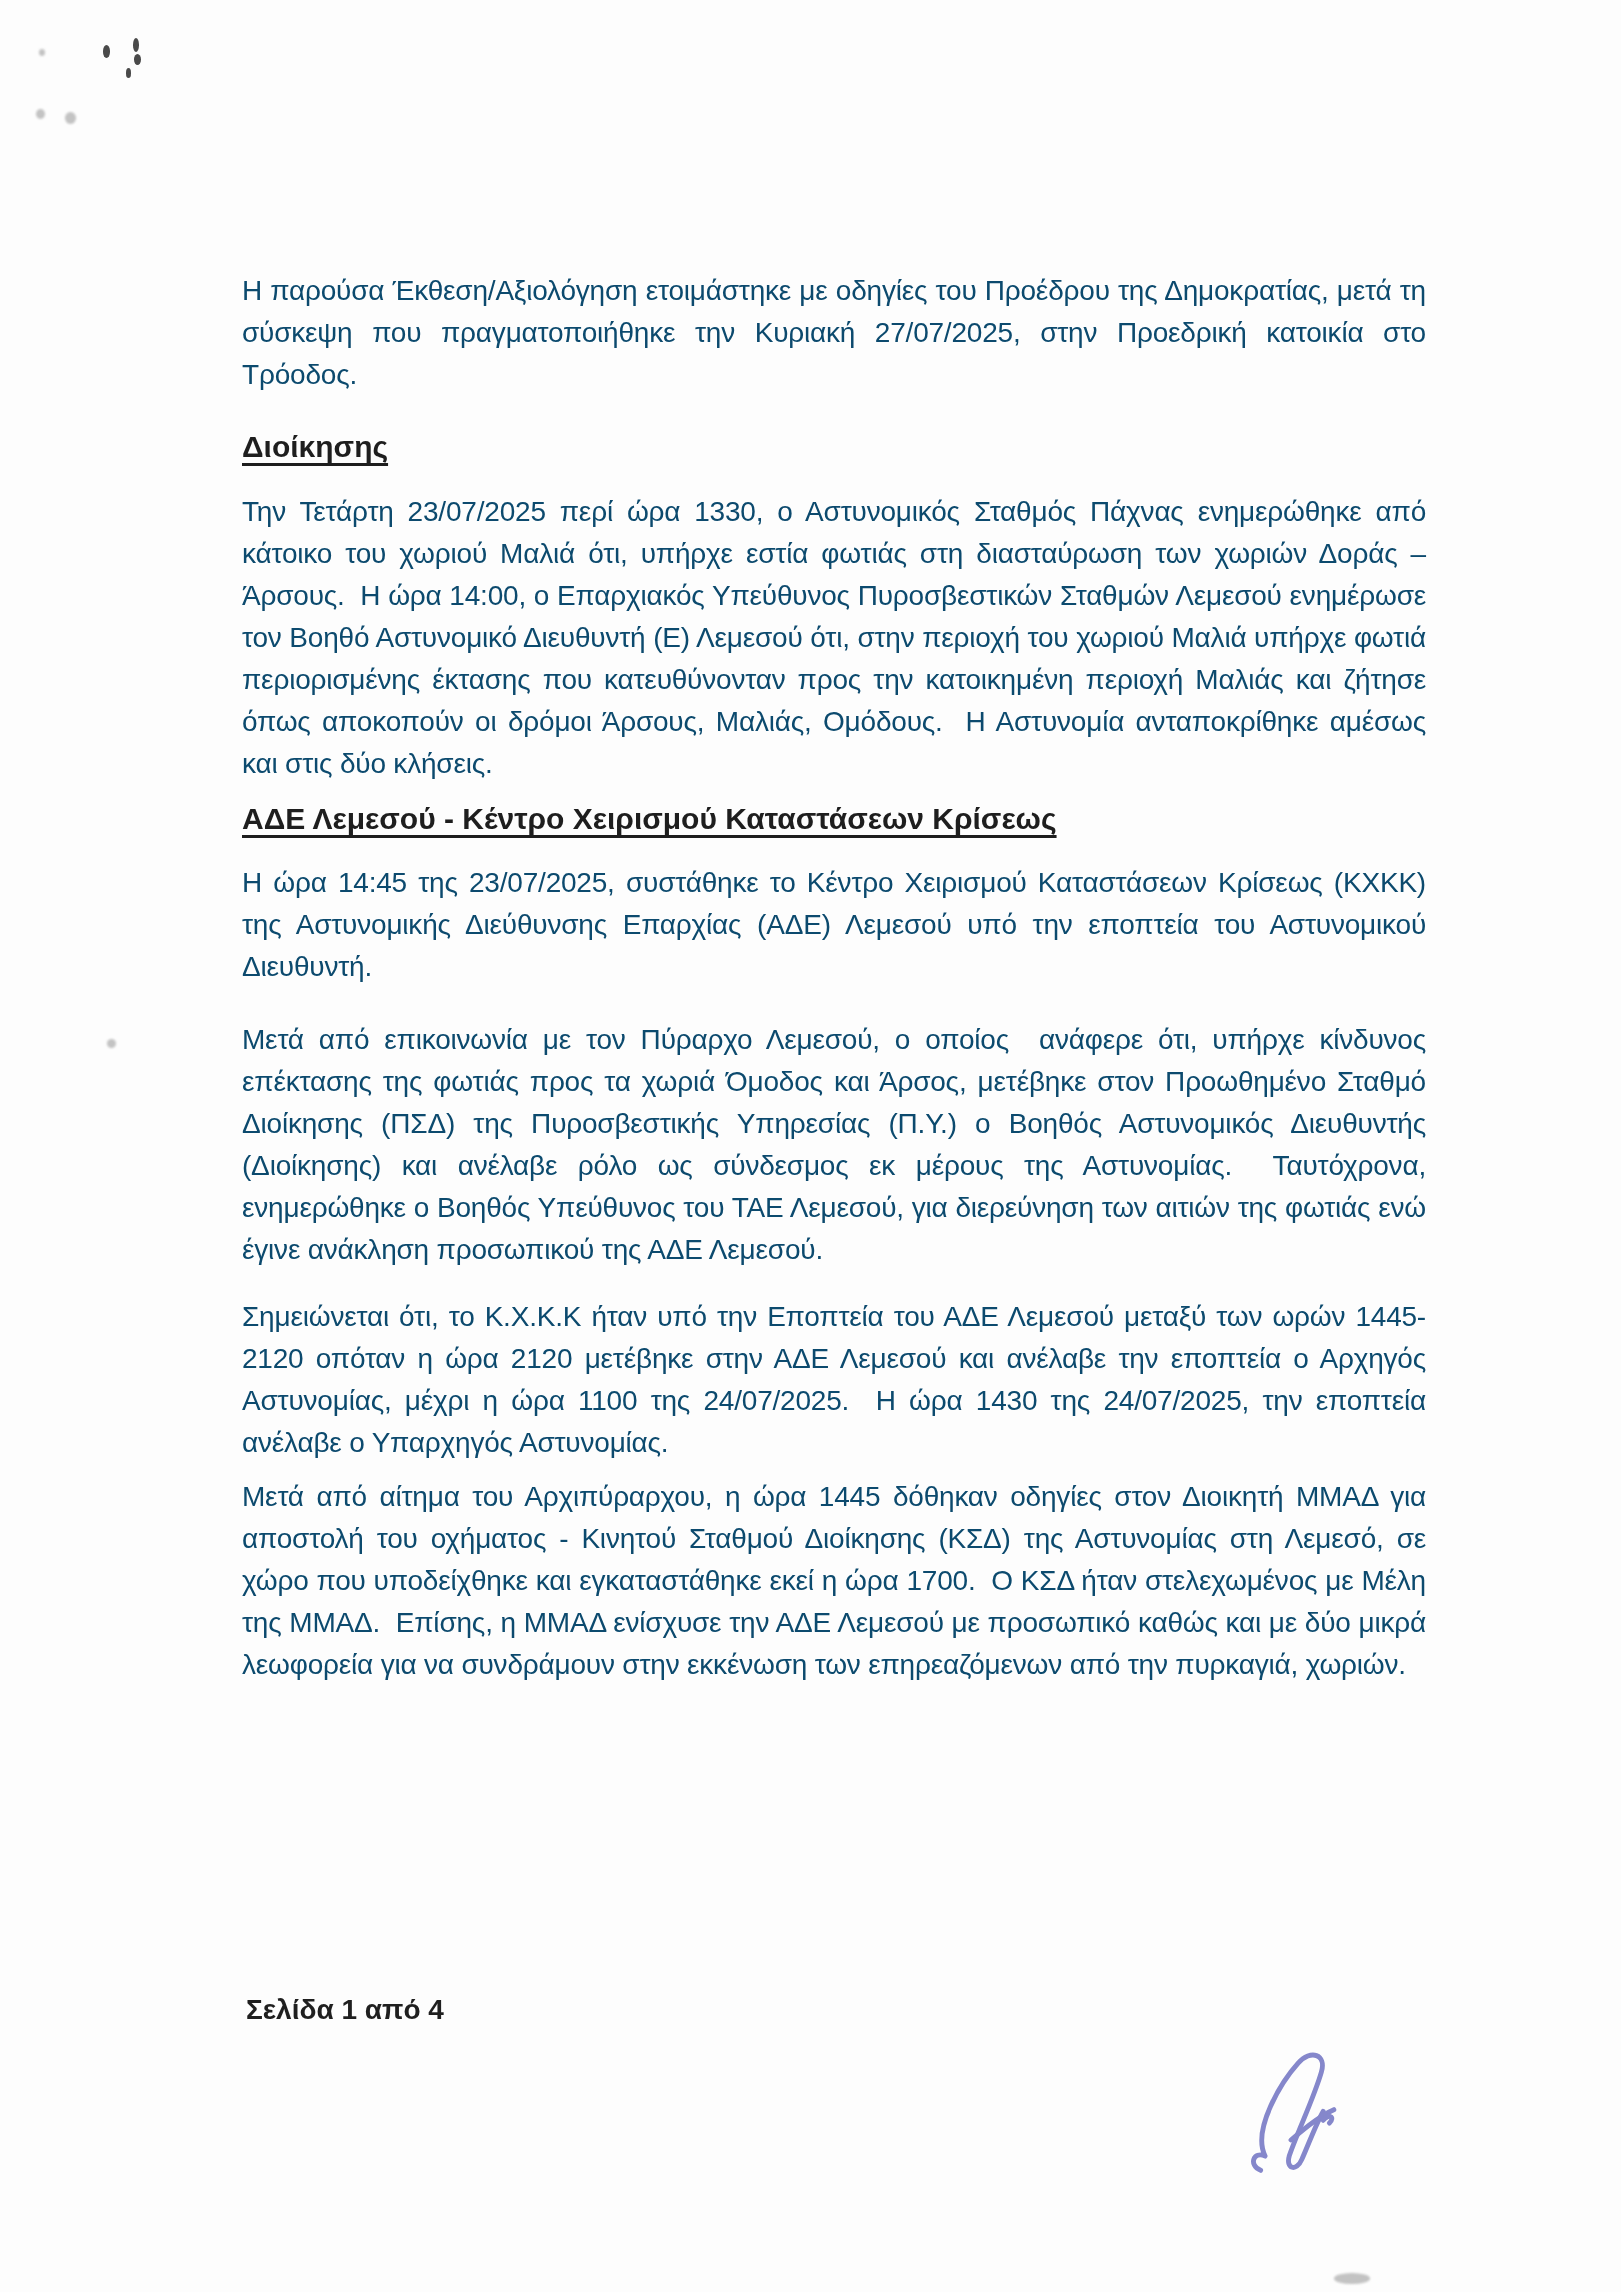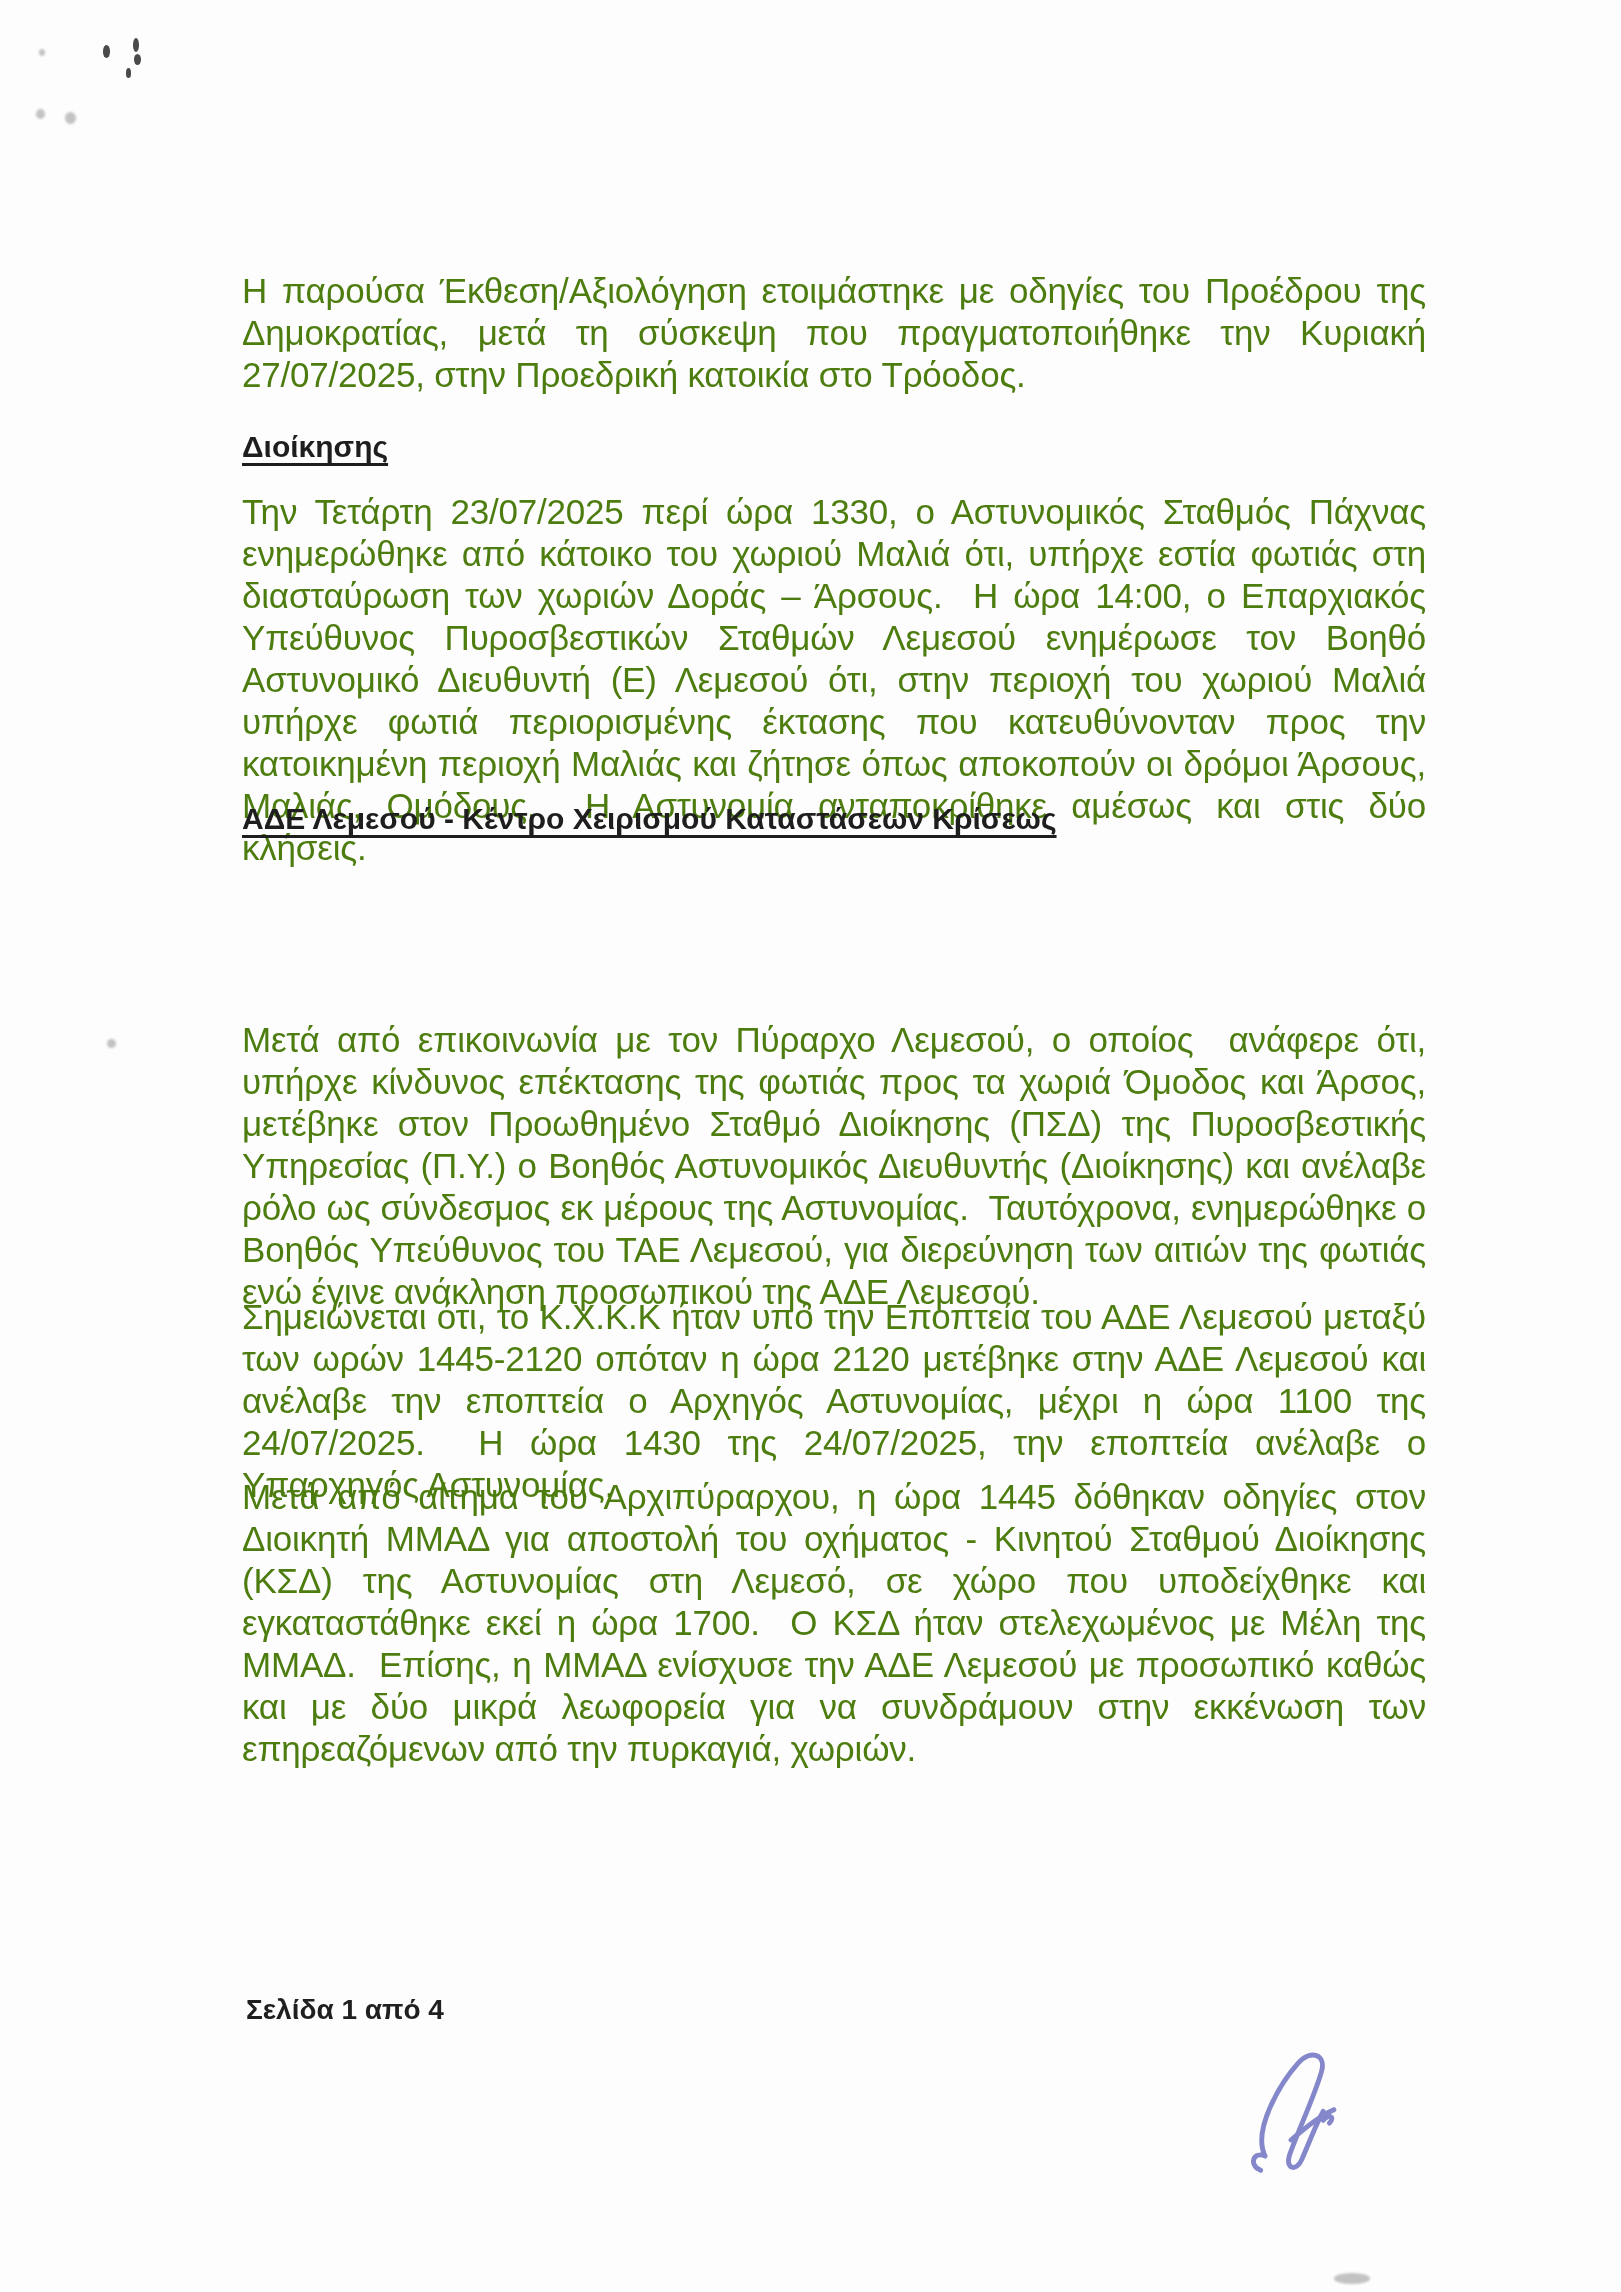--- a/index.html
+++ b/index.html
@@ -22,27 +22,27 @@
     line-height: 45px;
     color: #222;
   }
   .doc-title .u {
     text-decoration: underline;
     text-decoration-thickness: 2.7px;
     text-underline-offset: 6.3px;
   }
   .para {
     left: 242px; width: 1184px;
-    font-size: 35px;
+    font-size: 28px;
     line-height: 42px;
     letter-spacing: -0.2px;
     text-align: justify;
     text-align-last: left;
     white-space: pre-wrap;
-    color: #4d7c0f;
+    color: #0c4a6e;
   }
   .heading {
     left: 242px; width: 1184px;
     font-size: 30px;
     line-height: 42px;
     font-weight: bold;
     color: #1e1e1e;
   }
   .heading .u {
     text-decoration: underline;
@@ -88,20 +88,21 @@
   <div class="abs heading" style="top:426px;">
     <span class="u">Διοίκησης</span>
   </div>
 
   <div class="abs para" style="top:491px;">Την Τετάρτη 23/07/2025 περί ώρα 1330, ο Αστυνομικός Σταθμός Πάχνας ενημερώθηκε από κάτοικο του χωριού Μαλιά ότι, υπήρχε εστία φωτιάς στη διασταύρωση των χωριών Δοράς – Άρσους.  Η ώρα 14:00, ο Επαρχιακός Υπεύθυνος Πυροσβεστικών Σταθμών Λεμεσού ενημέρωσε τον Βοηθό Αστυνομικό Διευθυντή (Ε) Λεμεσού ότι, στην περιοχή του χωριού Μαλιά υπήρχε φωτιά περιορισμένης έκτασης που κατευθύνονταν προς την κατοικημένη περιοχή Μαλιάς και ζήτησε όπως αποκοπούν οι δρόμοι Άρσους, Μαλιάς, Ομόδους.  Η Αστυνομία ανταποκρίθηκε αμέσως και στις δύο κλήσεις.</div>
 
   <div class="abs heading" style="top:798px;">
     <span class="u">ΑΔΕ Λεμεσού - Κέντρο Χειρισμού Καταστάσεων Κρίσεως</span>
   </div>
 
+  <div class="abs para" style="top:862px;">Η ώρα 14:45 της 23/07/2025, συστάθηκε το Κέντρο Χειρισμού Καταστάσεων Κρίσεως (ΚΧΚΚ) της Αστυνομικής Διεύθυνσης Επαρχίας (ΑΔΕ) Λεμεσού υπό την εποπτεία του Αστυνομικού Διευθυντή.</div>
 
   <div class="abs para" style="top:1019px;">Μετά από επικοινωνία με τον Πύραρχο Λεμεσού, ο οποίος  ανάφερε ότι, υπήρχε κίνδυνος επέκτασης της φωτιάς προς τα χωριά Όμοδος και Άρσος, μετέβηκε στον Προωθημένο Σταθμό Διοίκησης (ΠΣΔ) της Πυροσβεστικής Υπηρεσίας (Π.Υ.) ο Βοηθός Αστυνομικός Διευθυντής (Διοίκησης) και ανέλαβε ρόλο ως σύνδεσμος εκ μέρους της Αστυνομίας.  Ταυτόχρονα, ενημερώθηκε ο Βοηθός Υπεύθυνος του ΤΑΕ Λεμεσού, για διερεύνηση των αιτιών της φωτιάς ενώ έγινε ανάκληση προσωπικού της ΑΔΕ Λεμεσού.</div>
 
   <div class="abs para" style="top:1296px;">Σημειώνεται ότι, το Κ.Χ.Κ.Κ ήταν υπό την Εποπτεία του ΑΔΕ Λεμεσού μεταξύ των ωρών 1445-2120 οπόταν η ώρα 2120 μετέβηκε στην ΑΔΕ Λεμεσού και ανέλαβε την εποπτεία ο Αρχηγός Αστυνομίας, μέχρι η ώρα 1100 της 24/07/2025.  Η ώρα 1430 της 24/07/2025, την εποπτεία ανέλαβε ο Υπαρχηγός Αστυνομίας.</div>
 
   <div class="abs para" style="top:1476px;">Μετά από αίτημα του Αρχιπύραρχου, η ώρα 1445 δόθηκαν οδηγίες στον Διοικητή ΜΜΑΔ για αποστολή του οχήματος - Κινητού Σταθμού Διοίκησης (ΚΣΔ) της Αστυνομίας στη Λεμεσό, σε χώρο που υποδείχθηκε και εγκαταστάθηκε εκεί η ώρα 1700.  Ο ΚΣΔ ήταν στελεχωμένος με Μέλη της ΜΜΑΔ.  Επίσης, η ΜΜΑΔ ενίσχυσε την ΑΔΕ Λεμεσού με προσωπικό καθώς και με δύο μικρά λεωφορεία για να συνδράμουν στην εκκένωση των επηρεαζόμενων από την πυρκαγιά, χωριών.</div>
 
   <div class="abs footer-page">Σελίδα 1 από 4</div>
 
   <svg class="abs signature" viewBox="0 0 112 152">

